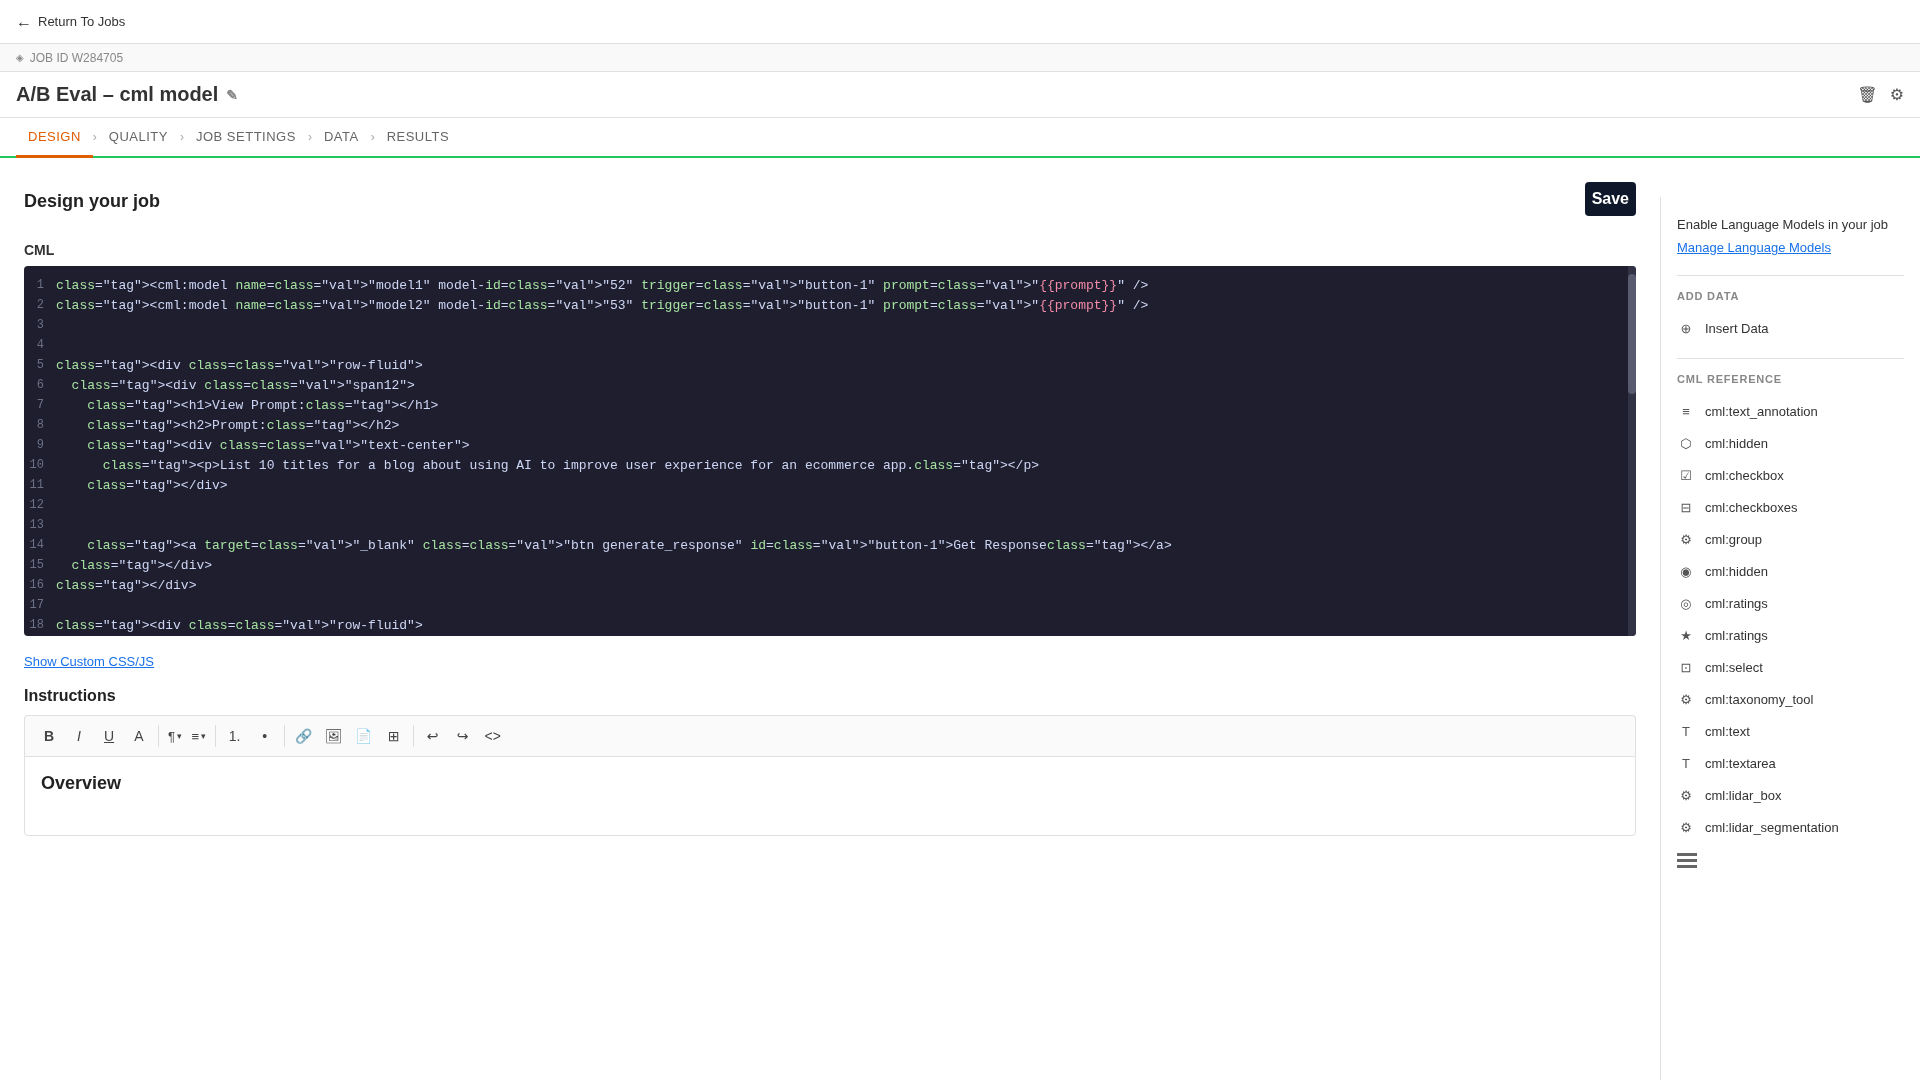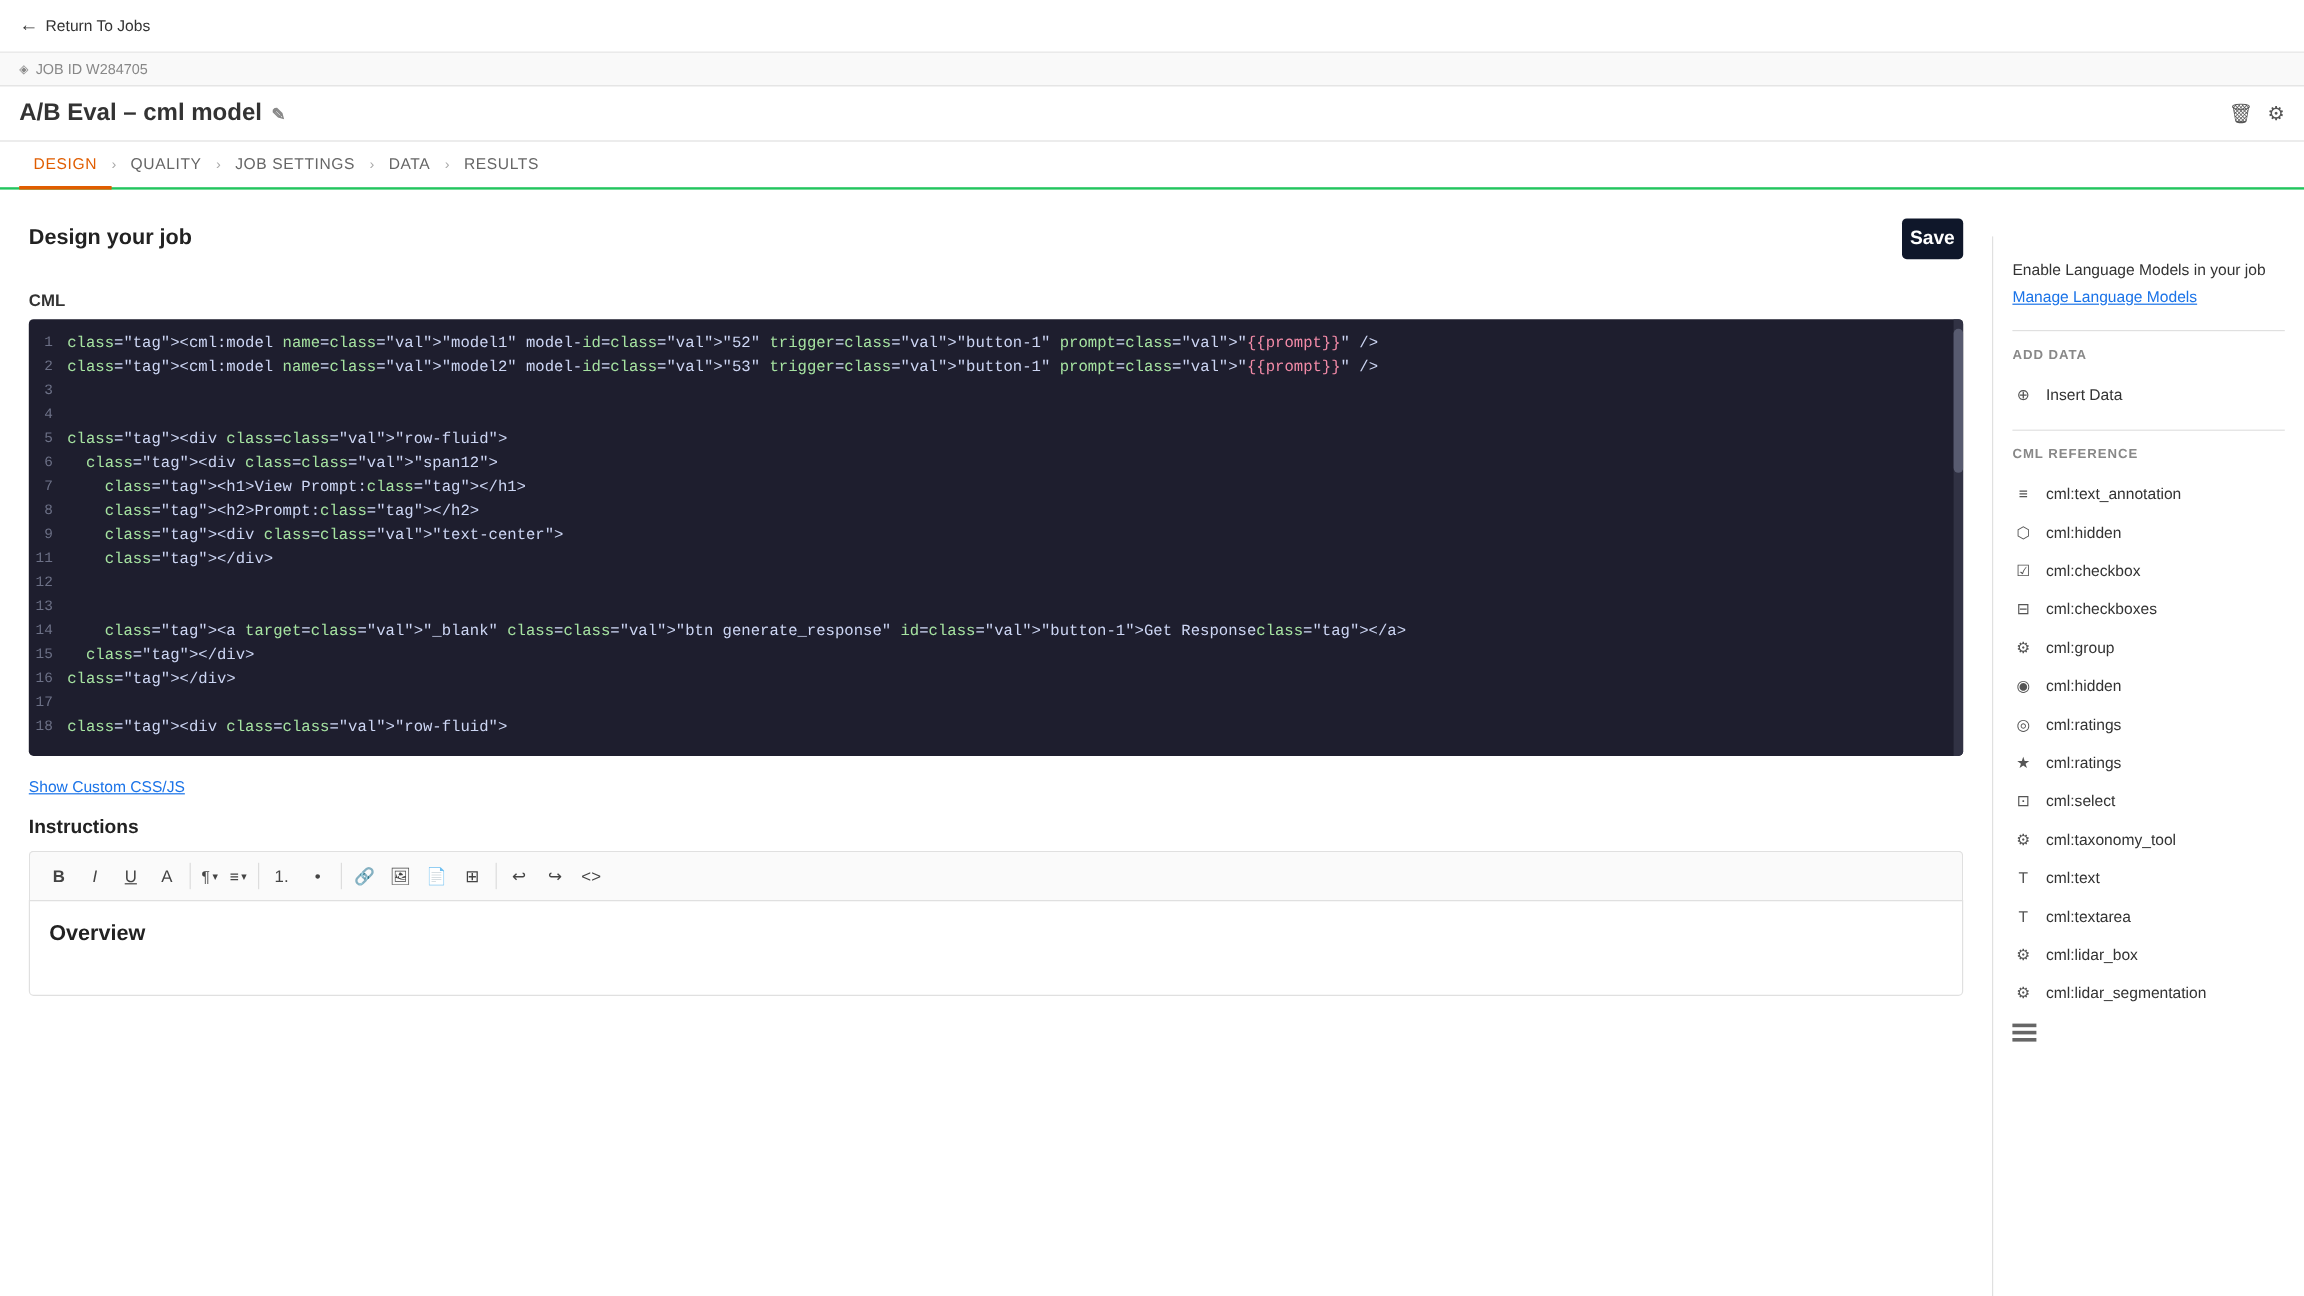--- a/index.html
+++ b/index.html
@@ -349,21 +349,21 @@
       height: 3px;
       background: #666;
     }
     .more-btn::before { top: -6px; }
     .more-btn::after { top: 6px; }
 
     
     .design-header {
       display: flex;
       justify-content: space-between;
-      align-items: center;
+      align-items: flex-end;
       margin-bottom: 16px;
     }
   </style>
 </head>
 <body>
 
 <div class="top-bar">
   <a class="back-link">
     <span class="back-arrow">←</span>
     <span>Return To Jobs</span>
@@ -450,20 +450,24 @@
             <span class="line-num">7</span>
             <span class="line-content">    <span <span="" class="attr">class</span>="tag"&gt;&lt;h1&gt;View Prompt:<span <span="" class="attr">class</span>="tag"&gt;&lt;/h1&gt;</span>
           </div>
           <div class="code-line">
             <span class="line-num">8</span>
             <span class="line-content">    <span <span="" class="attr">class</span>="tag"&gt;&lt;h2&gt;Prompt:<span <span="" class="attr">class</span>="tag"&gt;&lt;/h2&gt;</span>
           </div>
           <div class="code-line">
             <span class="line-num">9</span>
             <span class="line-content">    <span <span="" class="attr">class</span>="tag"&gt;&lt;div <span class="attr">class</span>=<span <span="" class="attr">class</span>="val"&gt;"text-center"&gt;</span>
+          </div>
+          <div class="code-line">
+            <span class="line-num">10</span>
+            <span class="line-content">      <span <span="" class="attr">class</span>="tag"&gt;&lt;p&gt;List 10 titles for a blog about using AI to improve user experience for an ecommerce app.<span <span="" class="attr">class</span>="tag"&gt;&lt;/p&gt;</span>
           </div>
           <div class="code-line">
             <span class="line-num">11</span>
             <span class="line-content">    <span <span="" class="attr">class</span>="tag"&gt;&lt;/div&gt;</span>
           </div>
           <div class="code-line">
             <span class="line-num">12</span>
             <span class="line-content">&nbsp;</span>
           </div>
           <div class="code-line">

